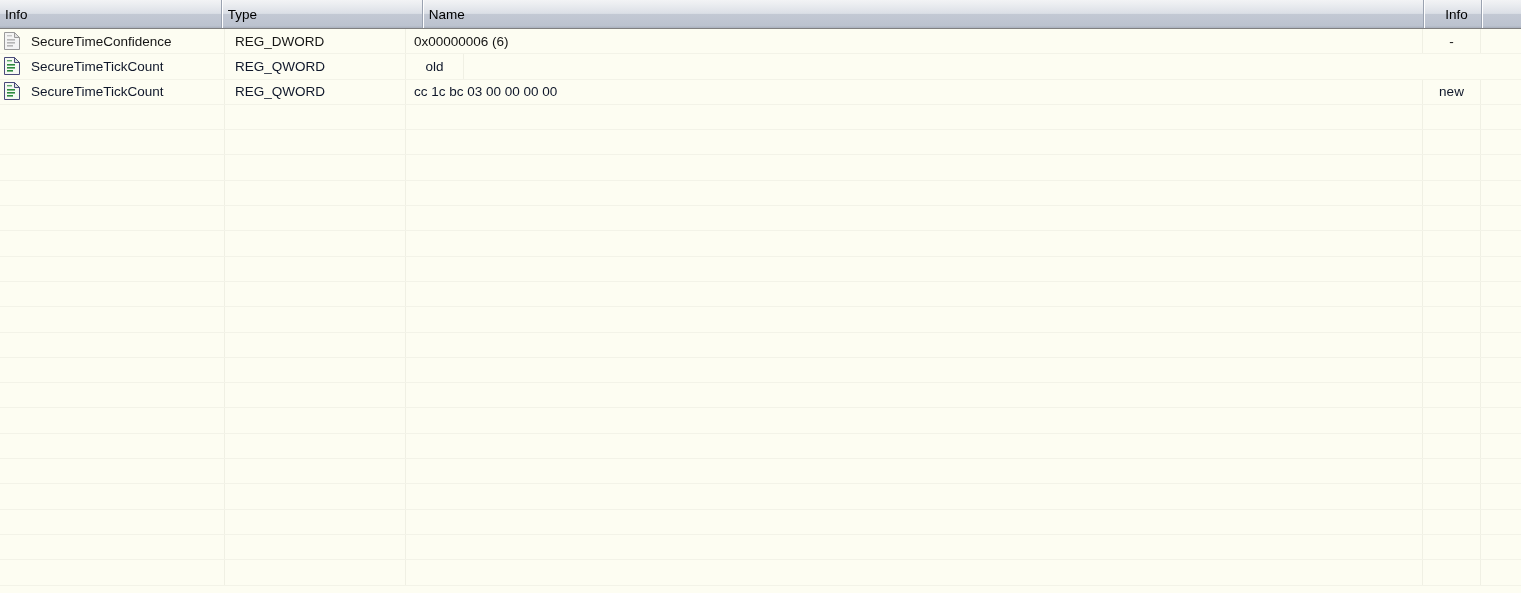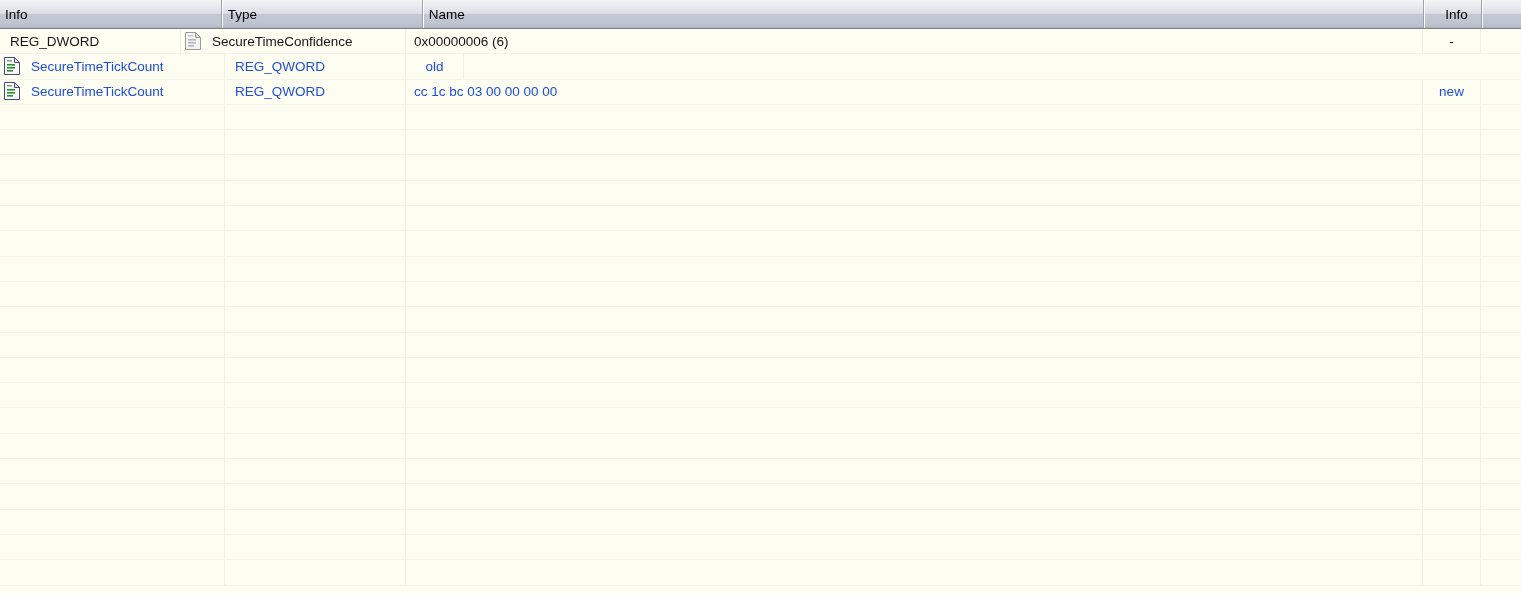--- a/index.html
+++ b/index.html
@@ -76,21 +76,21 @@
     font-size: 13.5px;
     white-space: nowrap;
     overflow: hidden;
   }
   .c-name { width: 225px; padding-left: 4px; }
   .c-type { width: 181px; padding-left: 10px; }
   .c-data { width: 1017px; padding-left: 8px; }
   .c-info { width: 58px; justify-content: center; }
   .c-last { width: 40px; border-right: none; }
 
-  .blue  { color: #1d4ed8; }
+  .blue  { color: #0f172a; }
   .black { color: #151515; }
 
   
   .icon-wrap {
     width: 20px;
     height: 19px;
     flex: 0 0 20px;
     position: relative;
     margin-right: 7px;
   }
@@ -116,36 +116,36 @@
     <div class="hdr-cell hdr-info center">
       <span>Info</span>
     </div>
     <div class="hdr-cell hdr-last">
       <span></span>
     </div>
   </div>
 
   <div class="body" id="grid-body">
       <div class="row">
-        <div class="cell c-type black">
-          <span>REG_DWORD</span>
-        </div>
         <div class="cell c-name black">
           <span class="icon-wrap">
             <svg width="16" height="18" viewBox="0 0 16 18">
               <path d="M0.5 0.5 H10.5 L15.5 5.5 V17.5 H0.5 Z" fill="#f4f4f4" stroke="#9a9a9a" stroke-width="1"></path>
               <path d="M10.5 0.5 L15.5 5.5 H10.5 Z" fill="#e2e2e2" stroke="#9a9a9a" stroke-width="1"></path>
               <rect x="3" y="7" width="8" height="1.6" fill="#b5b5b5"></rect>
               <rect x="3" y="10" width="8" height="1.6" fill="#b5b5b5"></rect>
               <rect x="3" y="13" width="6" height="1.6" fill="#b5b5b5"></rect>
               <rect x="3" y="3" width="5" height="1.4" fill="#b5b5b5" opacity="0.75"></rect>
             </svg>
           </span>
           <span class="name-text">SecureTimeConfidence</span>
         </div>
+        <div class="cell c-type black">
+          <span>REG_DWORD</span>
+        </div>
         <div class="cell c-data black">
           <span>0x00000006 (6)</span>
         </div>
         <div class="cell c-info black">
           <span>-</span>
         </div>
         <div class="cell c-last"></div>
       </div>
       <div class="row">
         <div class="cell c-name blue">

